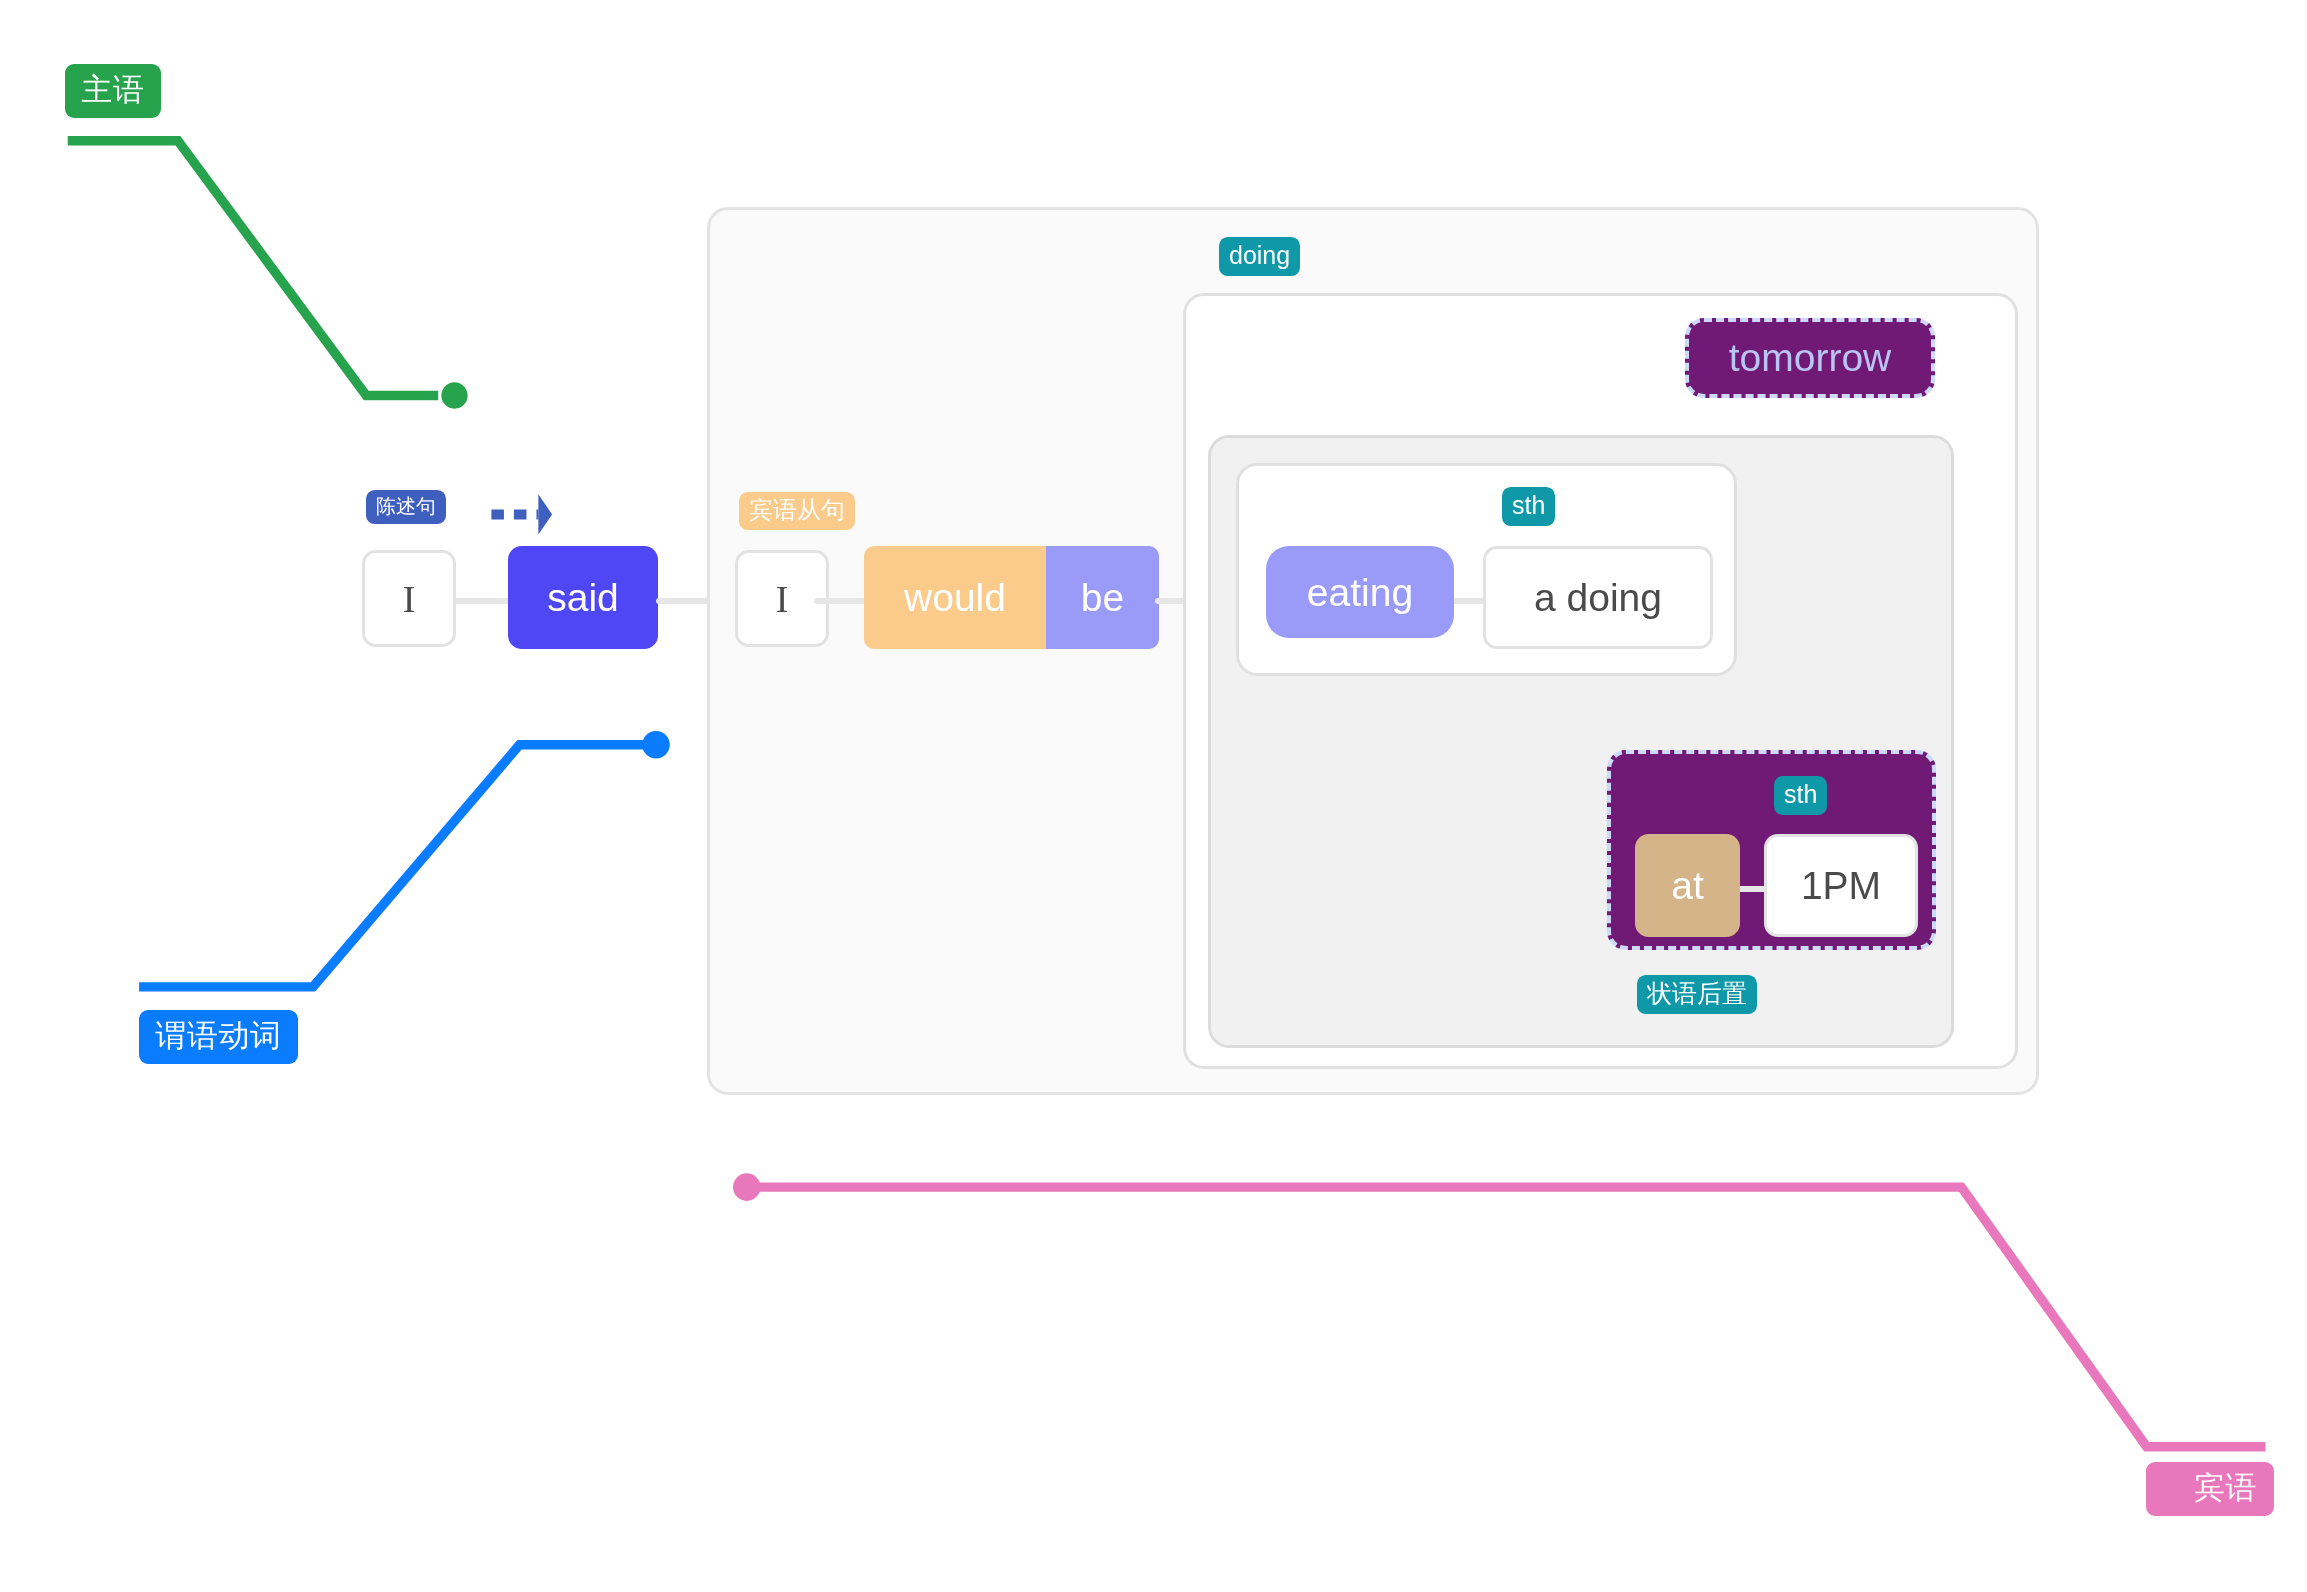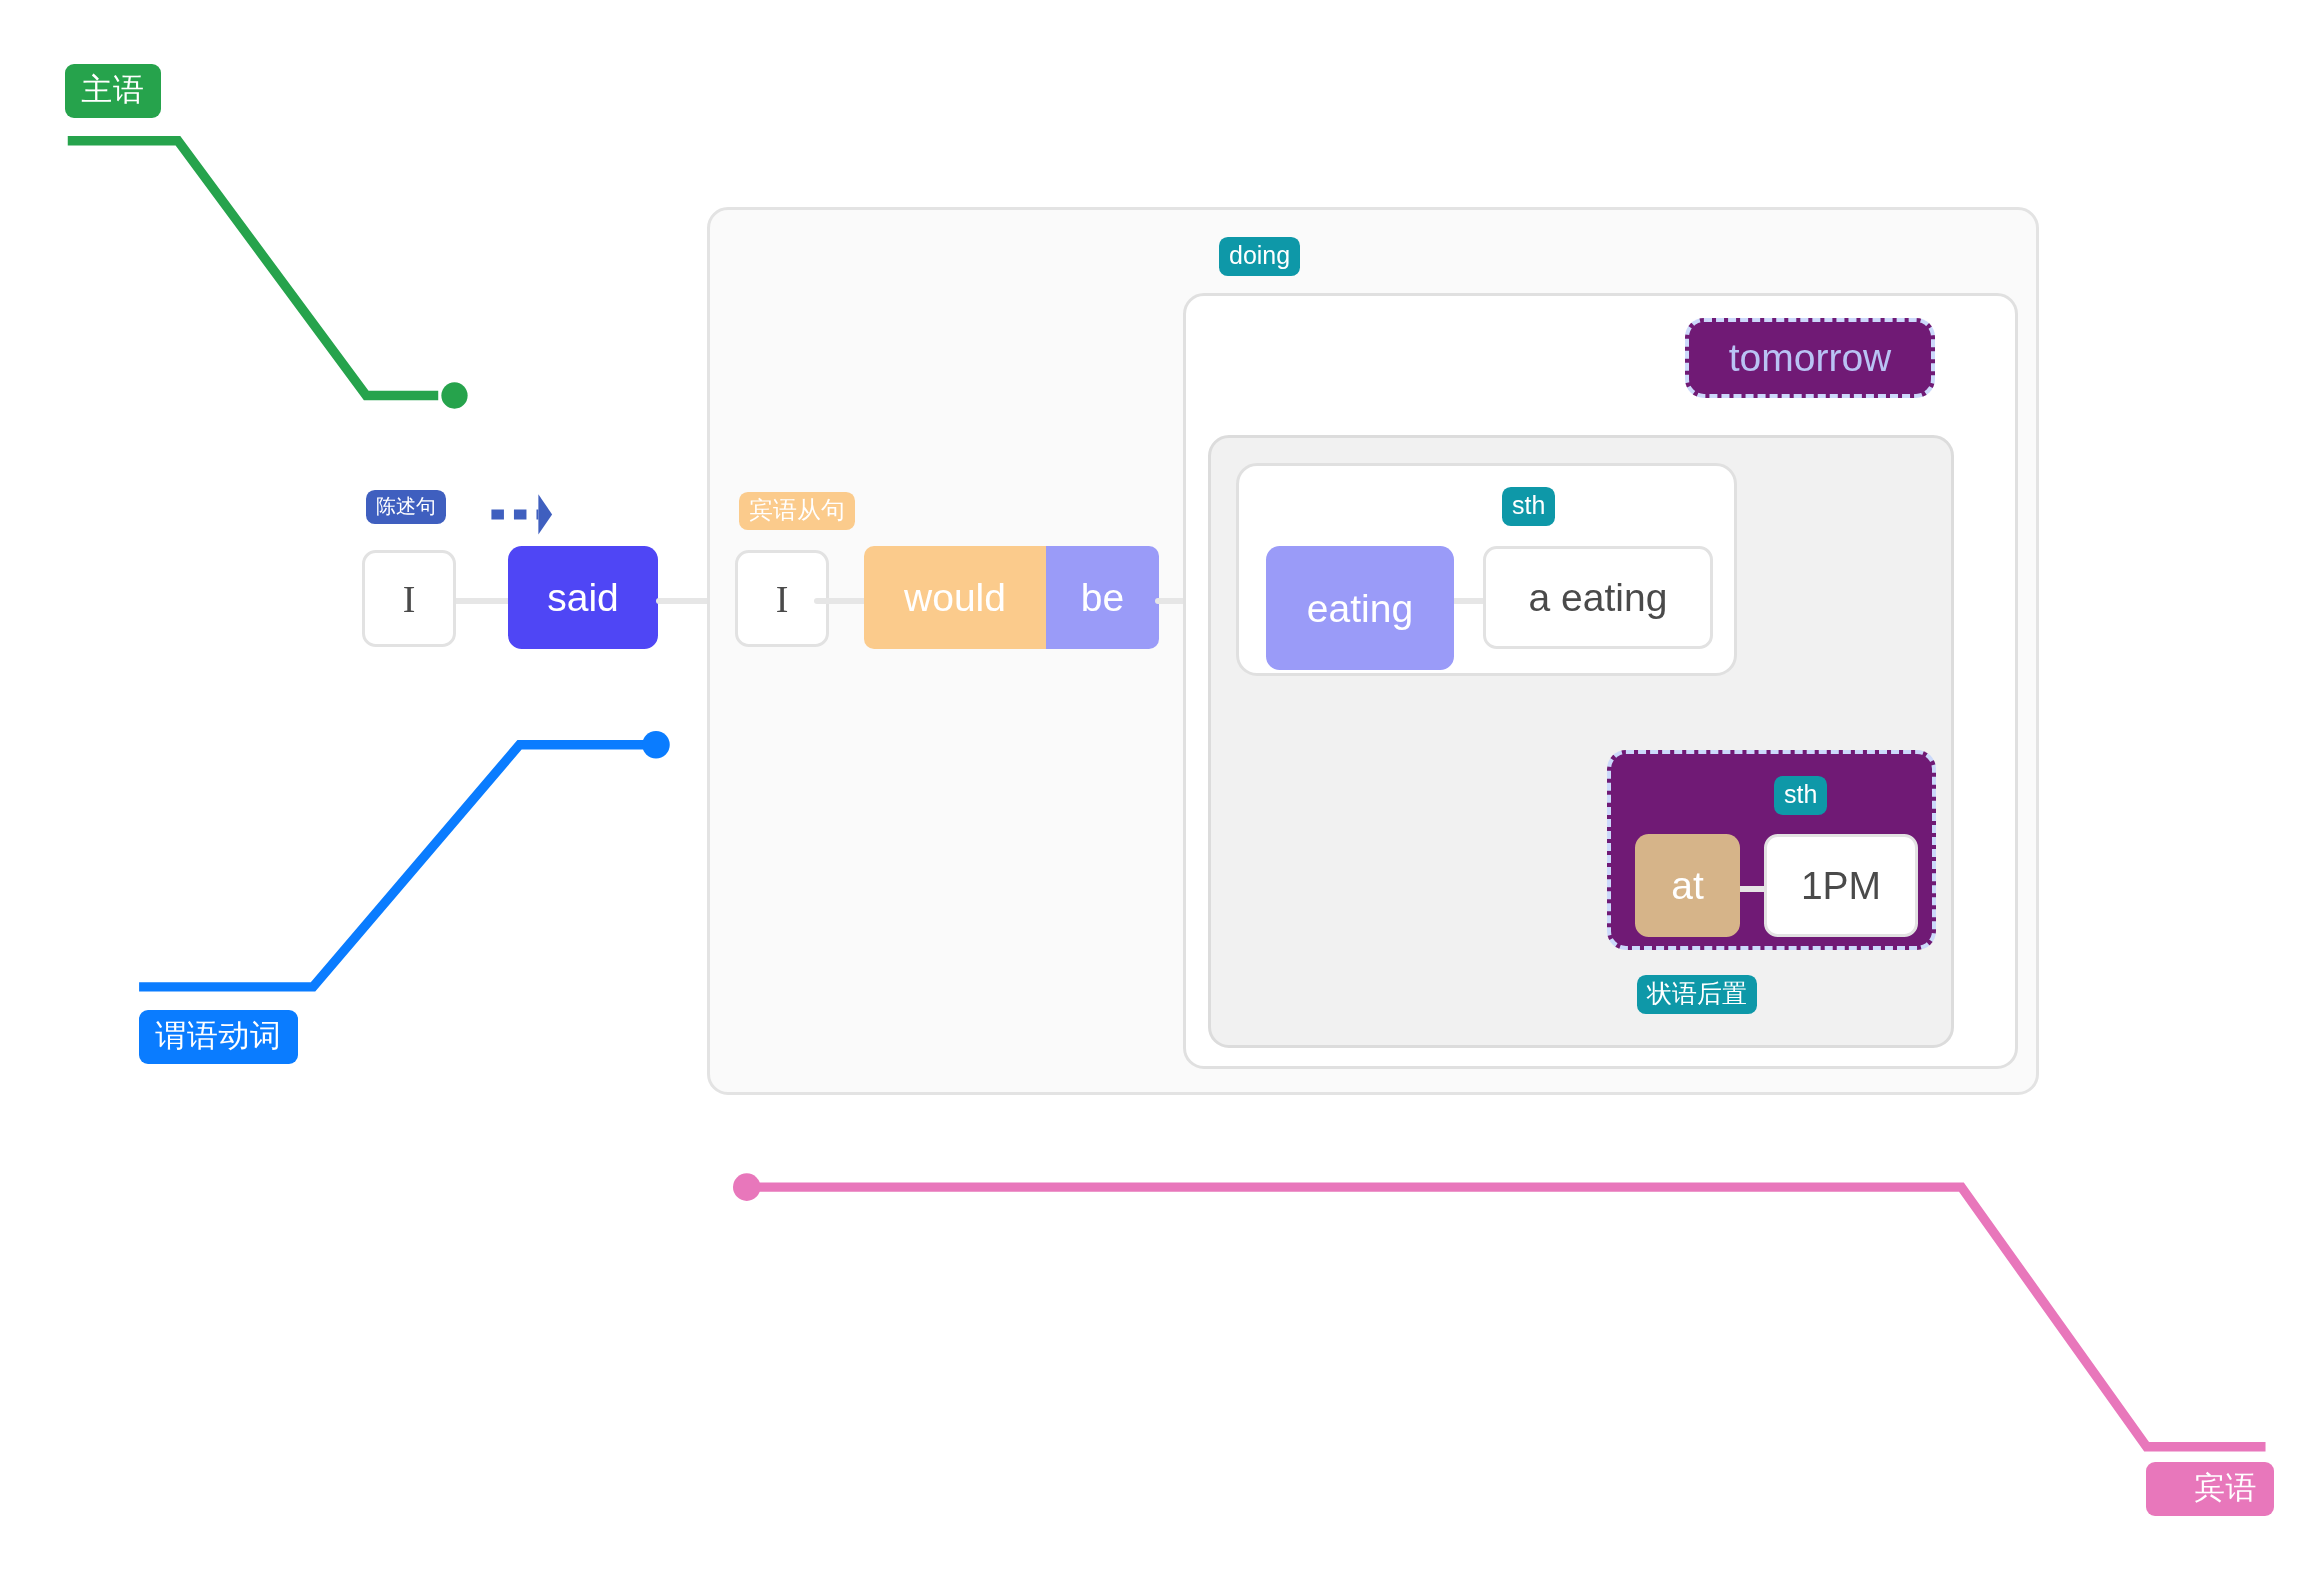--- a/index.html
+++ b/index.html
@@ -138,23 +138,23 @@
               font-size:39px;color:#b9c3f4;box-sizing:border-box;">tomorrow</div>
 
   <div class="panel panel-gray" style="left:1208px;top:435px;width:746px;height:613px;"></div>
 
   <div class="panel panel-white" style="left:1236px;top:463px;width:501px;height:213px;"></div>
 
   <div class="badge badge-teal" style="left:1502px;top:487px;">sth</div>
 
   <div class="conn" style="left:1452px;top:598px;width:50px;"></div>
 
-  <div class="chip chip-periwinkle" style="left:1266px;top:546px;width:188px;height:124px;">eating</div>
+  <div class="chip chip-periwinkle" style="left:1266px;top:546px;width:188px;height:92px;border-radius:23px;">eating</div>
 
-  <div class="chip chip-plain" style="left:1483px;top:546px;width:230px;height:103px;">a eating</div>
+  <div class="chip chip-plain" style="left:1483px;top:546px;width:230px;height:103px;">a doing</div>
 
   <div class="panel-dashed" style="position:absolute;left:1607px;top:750px;width:329px;height:200px;box-sizing:border-box;"></div>
 
   <div class="badge badge-teal" style="left:1774px;top:776px;">sth</div>
 
   <div class="conn" style="left:1724px;top:886px;width:48px;"></div>
 
   <div class="chip chip-tan" style="left:1635px;top:834px;width:105px;height:103px;">at</div>
 
   <div class="chip chip-plain" style="left:1764px;top:834px;width:154px;height:103px;">1PM</div>

